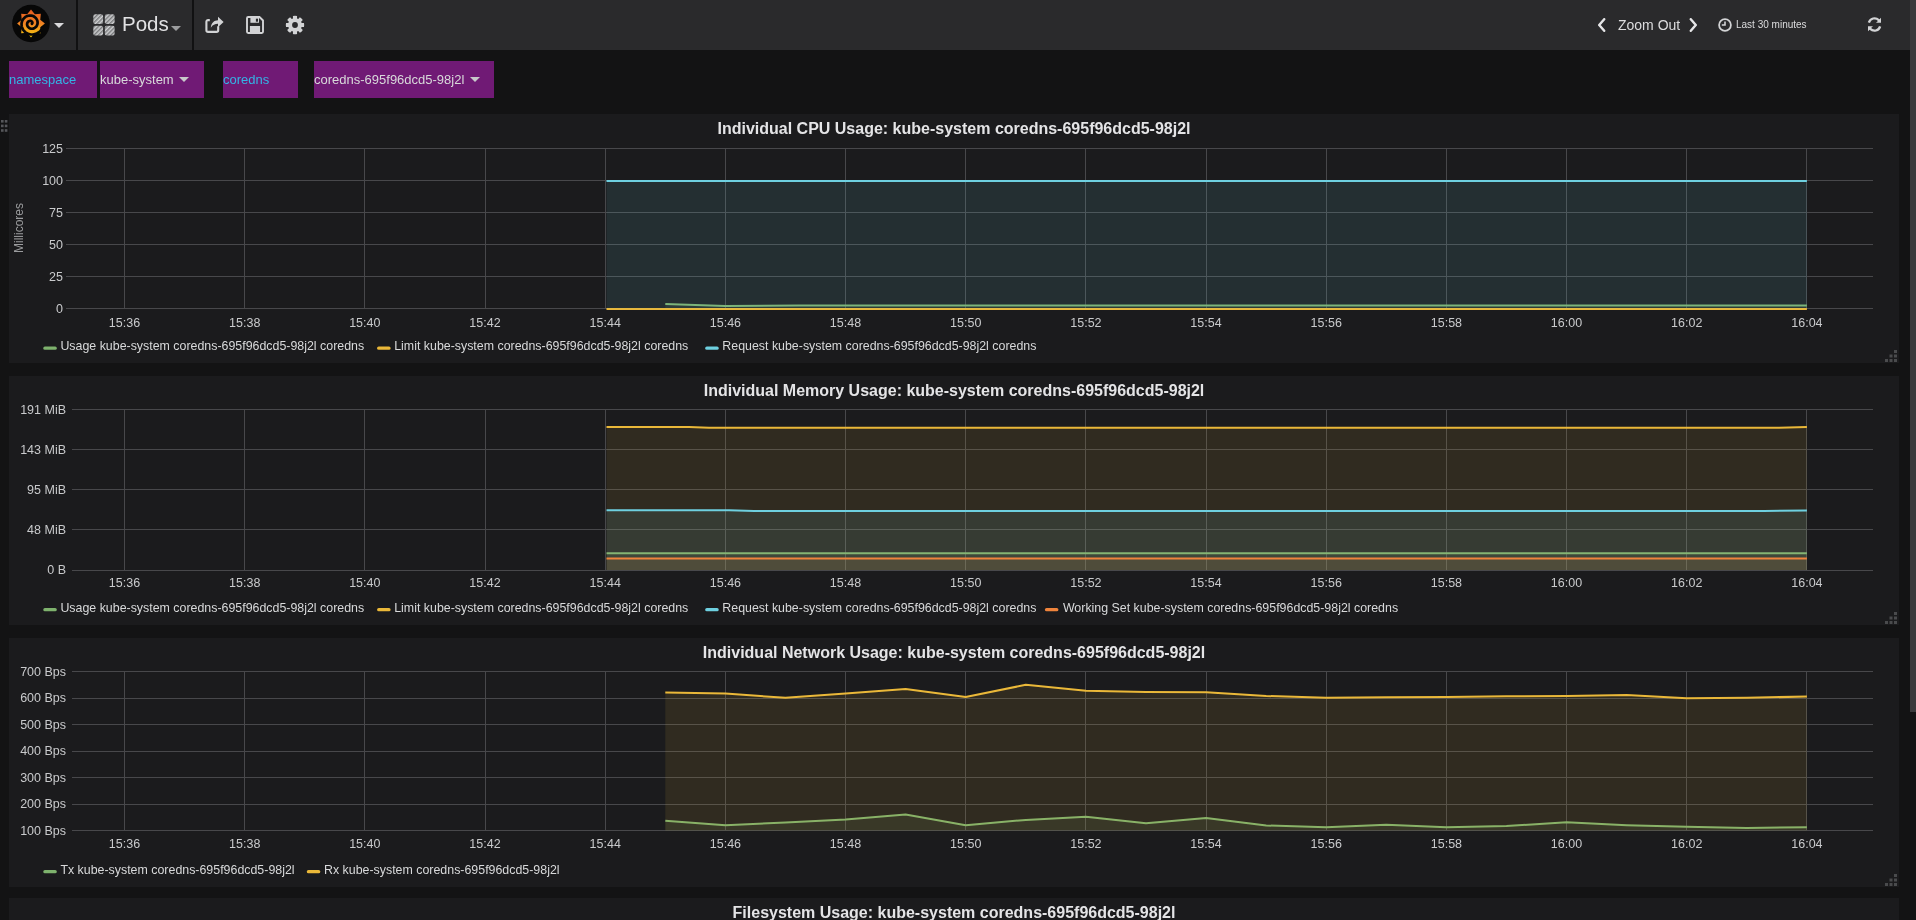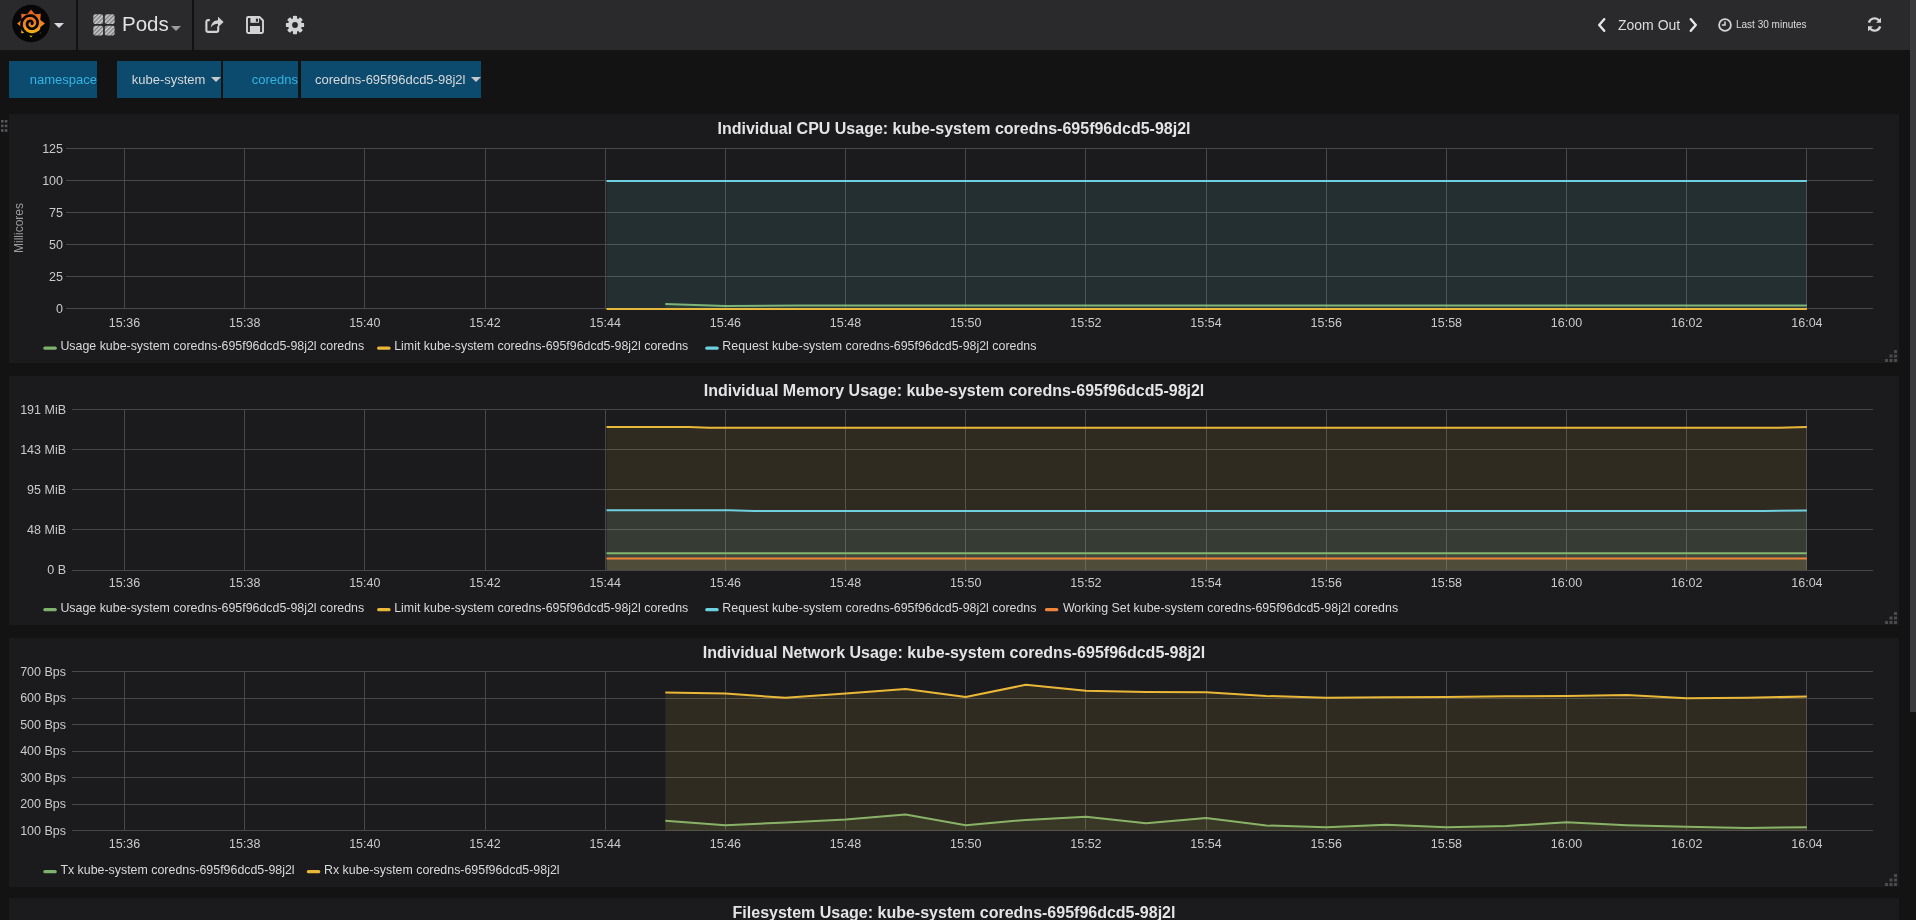--- a/index.html
+++ b/index.html
@@ -2,22 +2,22 @@
 <html><head>
 <meta charset="utf-8">
 <title>Grafana - Pods</title>
 <style>
 * { margin:0; padding:0; box-sizing:border-box; }
 html,body { width:1916px; height:920px; background:#131314; overflow:hidden;
   font-family:"Liberation Sans",sans-serif; }
 #navbar { position:absolute; left:0; top:0; width:1916px; height:50px; background:#2a2a2c; }
 .navsep { position:absolute; top:0; width:2px; height:50px; background:#111112; }
 .panel { position:absolute; left:9px; width:1890px; height:249px; background:#1b1b1d; }
-.vbtn { position:absolute; top:61px; height:37px; background:#0c4a6e; color:#d8d9da;
-  font-size:13px; line-height:37px; text-align:right; }
+.vbtn { position:absolute; top:61px; height:37px; background:#701a75; color:#d8d9da;
+  font-size:13px; line-height:37px; text-align:left; }
 .vlabel { color:#33b5e5; }
 </style>
 </head>
 <body>
 <div id="navbar">
 <svg width="62" height="50" viewBox="0 0 62 50" style="position:absolute;left:0;top:0">
 <defs>
 <linearGradient id="glg" x1="0" y1="0" x2="0" y2="1">
 <stop offset="0" stop-color="#e85b20"></stop>
           <stop offset="0.5" stop-color="#ef8223"></stop>
@@ -71,23 +71,23 @@
 <circle cx="7" cy="7" r="5.9" fill="none" stroke="#d2d3d5" stroke-width="1.8"></circle>
 <polyline points="7,3.6 7,7 3.8,7" fill="none" stroke="#d2d3d5" stroke-width="1.6"></polyline>
 </svg>
 <div style="position:absolute;left:1736px;top:0;height:50px;line-height:50px;font-size:10px;color:#dcdcde">Last 30 minutes</div>
 <svg width="15" height="15" viewBox="0 0 18 18" style="position:absolute;left:1867px;top:17px">
 <path fill="#d2d3d5" d="M16.8 1 v6 h-6 l2.3-2.3 A5.6 5.6 0 0 0 3.6 7.2 L0.9 6.4 A8.4 8.4 0 0 1 15 2.8 Z"></path>
 <path fill="#d2d3d5" d="M1.2 17 v-6 h6 L4.9 13.3 A5.6 5.6 0 0 0 14.4 10.8 L17.1 11.6 A8.4 8.4 0 0 1 3 15.2 Z"></path>
 </svg>
 </div>
 <div class="vbtn vlabel" style="left:9px;width:88px">namespace</div>
-<div class="vbtn" style="left:117px;width:104px">kube-system <span style="display:inline-block;vertical-align:middle;margin-left:2px;margin-top:-3px;width:0;height:0;border-left:5px solid transparent;border-right:5px solid transparent;border-top:5px solid #c8c9cb"></span></div>
+<div class="vbtn" style="left:100px;width:104px">kube-system <span style="display:inline-block;vertical-align:middle;margin-left:2px;margin-top:-3px;width:0;height:0;border-left:5px solid transparent;border-right:5px solid transparent;border-top:5px solid #c8c9cb"></span></div>
 <div class="vbtn vlabel" style="left:223px;width:75px">coredns</div>
-<div class="vbtn" style="left:301px;width:180px">coredns-695f96dcd5-98j2l <span style="display:inline-block;vertical-align:middle;margin-left:2px;margin-top:-3px;width:0;height:0;border-left:5px solid transparent;border-right:5px solid transparent;border-top:5px solid #c8c9cb"></span></div>
+<div class="vbtn" style="left:314px;width:180px">coredns-695f96dcd5-98j2l <span style="display:inline-block;vertical-align:middle;margin-left:2px;margin-top:-3px;width:0;height:0;border-left:5px solid transparent;border-right:5px solid transparent;border-top:5px solid #c8c9cb"></span></div>
 <svg width="8" height="15" viewBox="0 0 8 15" style="position:absolute;left:1px;top:120px">
 <g fill="#55565a">
 <rect x="0" y="0" width="2.6" height="2.6"></rect>
       <rect x="3.8" y="0" width="2.6" height="2.6"></rect>
 <rect x="0" y="4.6" width="2.6" height="2.6"></rect>
       <rect x="3.8" y="4.6" width="2.6" height="2.6"></rect>
 <rect x="0" y="9.2" width="2.6" height="2.6"></rect>
       <rect x="3.8" y="9.2" width="2.6" height="2.6"></rect>
 </g>
   </svg>

